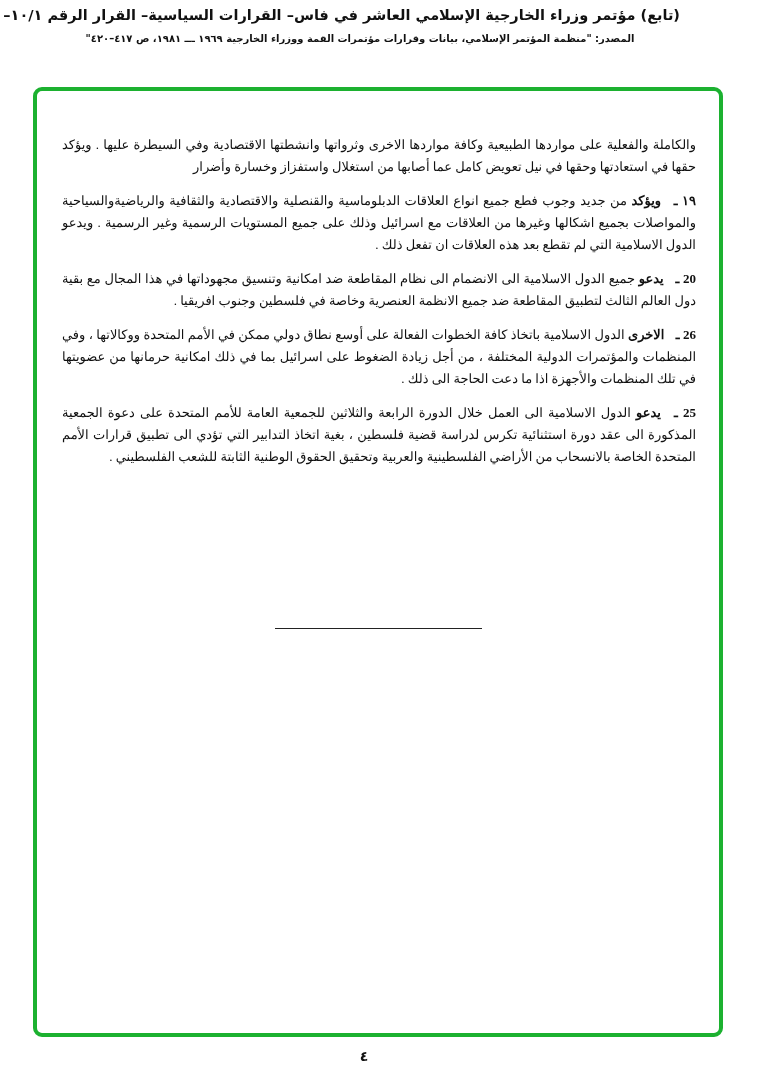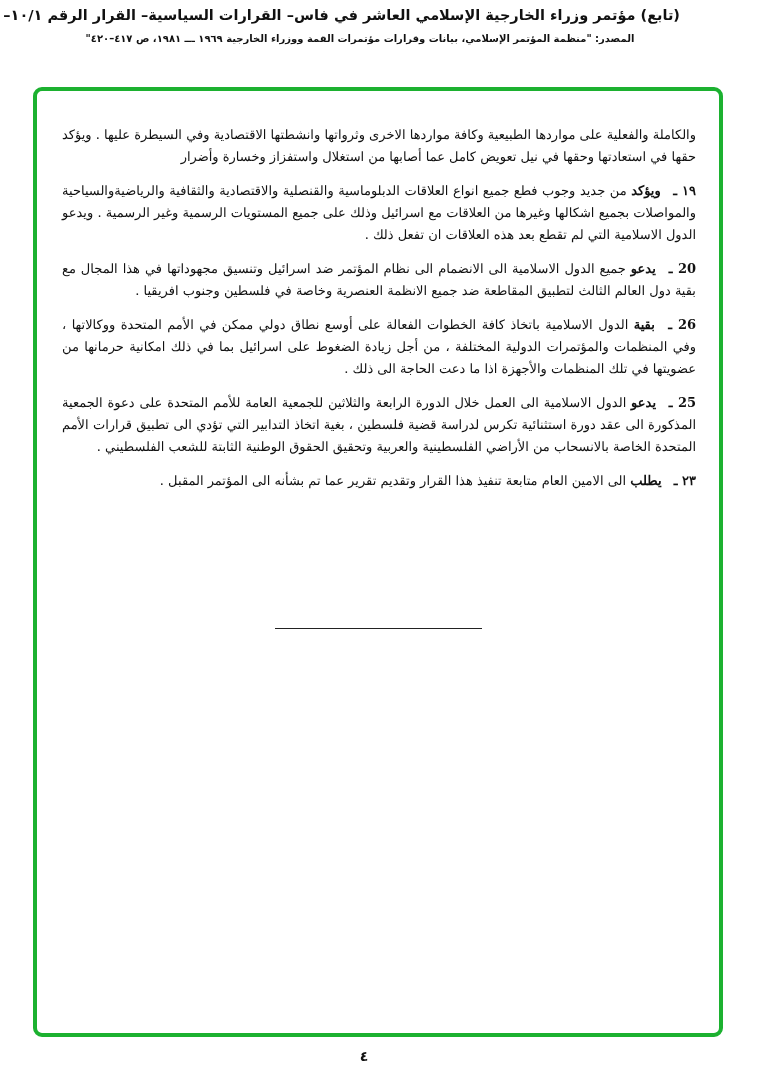--- a/index.html
+++ b/index.html
@@ -17,22 +17,22 @@
       position: absolute; top: 30px; left: 40px; width: 640px;
       direction: rtl; text-align: center;
       font-family: "DejaVu Sans", sans-serif; font-weight: bold; font-size: 10px;
       line-height: 18px; white-space: nowrap;
     }
     .frame {
       position: absolute; left: 33px; top: 87px; width: 682px; height: 942px;
       border: 4px solid #1cb130; border-radius: 9px; box-sizing: content-box;
     }
     .content {
-      position: absolute; left: 62px; top: 124px; width: 634px;
-      direction: rtl; text-align: justify; font-size: 13px; line-height: 22px;
+      position: absolute; left: 62px; top: 134px; width: 634px;
+      direction: rtl; text-align: justify; font-size: 13px; line-height: 22px; font-family: Liberation Serif, serif;
     }
     .para { margin: 0 0 12px 0; text-align: justify; text-align-last: right; }
     .para .num { font-weight: bold; margin-left: 8px; }
     .para .verb { font-weight: bold; }
     .divider {
       position: absolute; left: 275px; top: 628px; width: 207px; height: 0;
       border-top: 1.5px solid #222;
     }
     .page-number {
       position: absolute; top: 1048px; left: 349px; width: 30px; text-align: center;
@@ -50,34 +50,30 @@
 <div class="content">
   <p class="para">والكاملة والفعلية على مواردها الطبيعية وكافة مواردها الاخرى وثرواتها وانشطتها الاقتصادية وفي السيطرة عليها . ويؤكد حقها في استعادتها وحقها في نيل تعويض كامل عما أصابها من استغلال واستفزاز وخسارة وأضرار</p>
 
   <p class="para">
     <span class="num">١٩ ـ</span>
     <span class="verb">ويؤكد</span><span> من جديد وجوب فطع جميع انواع العلاقات الدبلوماسية والقنصلية والاقتصادية والثقافية والرياضيةوالسياحية والمواصلات بجميع اشكالها وغيرها من العلاقات مع اسرائيل وذلك على جميع المستويات الرسمية وغير الرسمية . ويدعو الدول الاسلامية التي لم تقطع بعد هذه العلاقات ان تفعل ذلك .</span>
   </p>
 
   <p class="para">
     <span class="num">20 ـ</span>
-    <span class="verb">يدعو</span><span> جميع الدول الاسلامية الى الانضمام الى نظام المؤتمر ضد اسرائيل وتنسيق مجهوداتها في هذا المجال مع بقية دول العالم الثالث لتطبيق المقاطعة ضد جميع الانظمة العنصرية وخاصة في فلسطين وجنوب افريقيا .</span>
+    <span class="verb">يدعو</span><span> جميع الدول الاسلامية الى الانضمام الى نظام المقاطعة ضد امكانية وتنسيق مجهوداتها في هذا المجال مع بقية دول العالم الثالث لتطبيق المقاطعة ضد جميع الانظمة العنصرية وخاصة في فلسطين وجنوب افريقيا .</span>
   </p>
 
   <p class="para">
     <span class="num">26 ـ</span>
-    <span class="verb">بقية</span><span> الدول الاسلامية باتخاذ كافة الخطوات الفعالة على أوسع نطاق دولي ممكن في الأمم المتحدة ووكالاتها ، وفي المنظمات والمؤتمرات الدولية المختلفة ، من أجل زيادة الضغوط على اسرائيل بما في ذلك امكانية حرمانها من عضويتها في تلك المنظمات والأجهزة اذا ما دعت الحاجة الى ذلك .</span>
+    <span class="verb">الاخرى</span><span> الدول الاسلامية باتخاذ كافة الخطوات الفعالة على أوسع نطاق دولي ممكن في الأمم المتحدة ووكالاتها ، وفي المنظمات والمؤتمرات الدولية المختلفة ، من أجل زيادة الضغوط على اسرائيل بما في ذلك امكانية حرمانها من عضويتها في تلك المنظمات والأجهزة اذا ما دعت الحاجة الى ذلك .</span>
   </p>
 
   <p class="para">
     <span class="num">25 ـ</span>
     <span class="verb">يدعو</span><span> الدول الاسلامية الى العمل خلال الدورة الرابعة والثلاثين للجمعية العامة للأمم المتحدة على دعوة الجمعية المذكورة الى عقد دورة استثنائية تكرس لدراسة قضية فلسطين ، بغية اتخاذ التدابير التي تؤدي الى تطبيق قرارات الأمم المتحدة الخاصة بالانسحاب من الأراضي الفلسطينية والعربية  وتحقيق الحقوق الوطنية الثابتة للشعب الفلسطيني .</span>
   </p>
 
-  <p class="para">
-    <span class="num">٢٣ ـ</span>
-    <span class="verb">يطلب</span><span> الى الامين العام متابعة تنفيذ هذا القرار وتقديم تقرير عما تم بشأنه الى المؤتمر المقبل .</span>
-  </p>
 </div>
 
 <div class="divider"></div>
 
 <div class="page-number">٤</div>
 
 </body></html>

